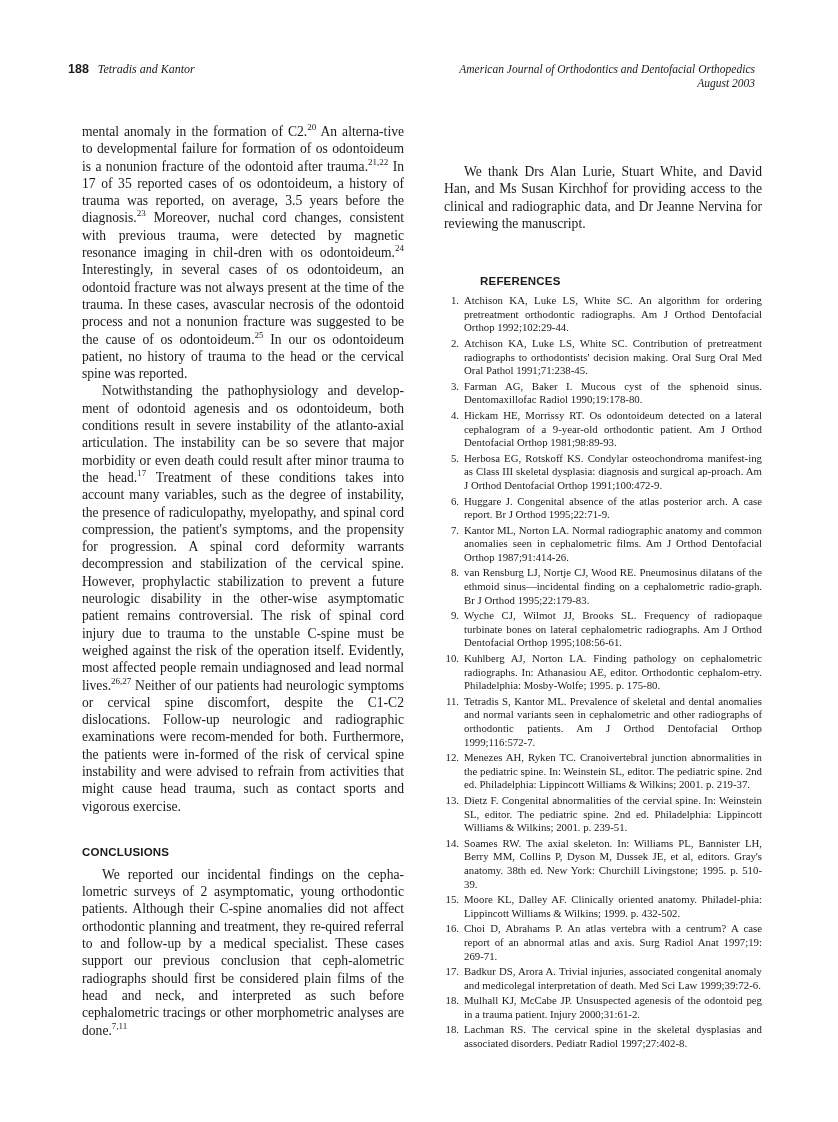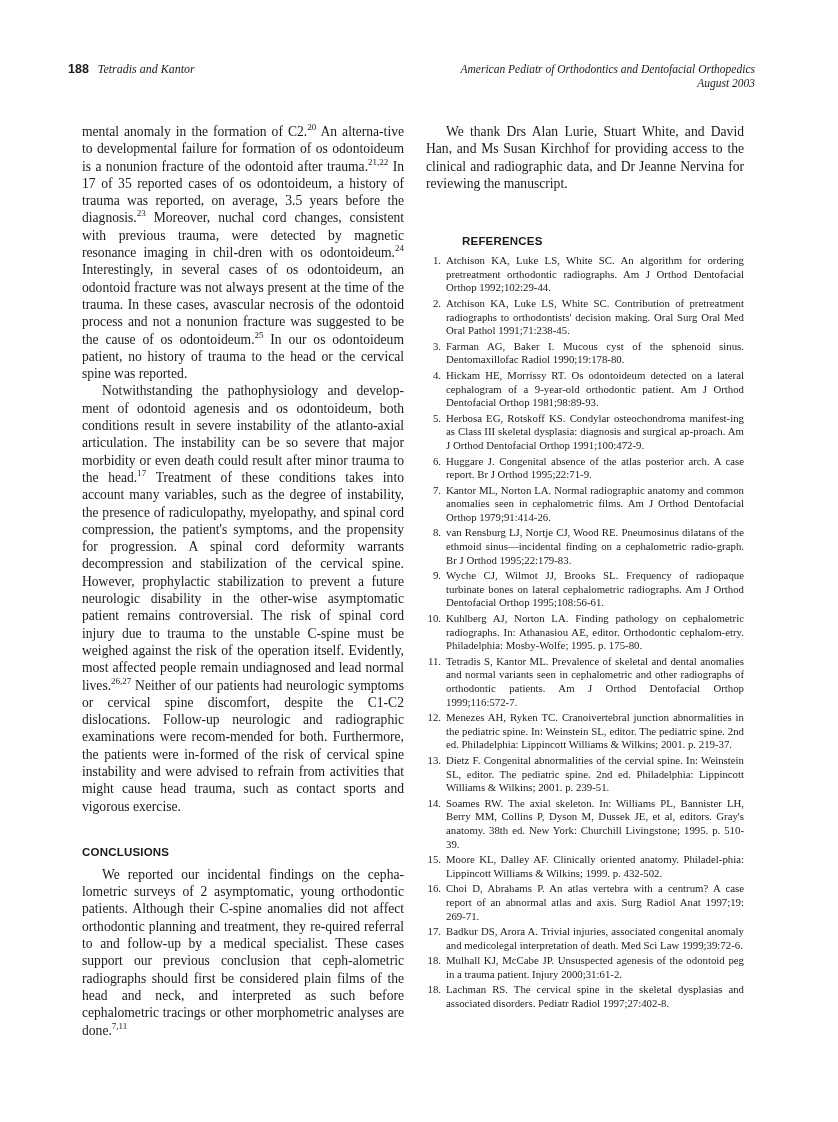--- a/index.html
+++ b/index.html
@@ -3,40 +3,40 @@
   <meta charset="utf-8">
   <style>
     html, body { margin: 0; padding: 0; background: #ffffff; }
     body { width: 838px; height: 1122px; position: relative; overflow: hidden; color: #1a1a1a; }
     .header-left { position: absolute; left: 68px; top: 62px; font-family: "Liberation Serif", serif; font-size: 12px; }
     .page-num { font-family: "Liberation Sans", sans-serif; font-weight: bold; font-size: 12.5px; margin-right: 6px; }
     .running-title { font-style: italic; }
     .header-right { position: absolute; right: 83px; top: 62px; text-align: right; font-family: "Liberation Serif", serif; font-style: italic; font-size: 11.5px; line-height: 14px; }
     .col { position: absolute; top: 123px; font-family: "Liberation Serif", serif; }
     .col-left { left: 82px; width: 322px; }
-    .col-right { left: 426px; width: 318px; }
+    .col-right { left: 444px; width: 318px; margin-top: 40px; }
     .body-p { font-size: 13.6px; line-height: 17.3px; text-align: justify; margin: 0; hyphens: manual; }
     .indent { text-indent: 20px; }
     sup { font-size: 9px; line-height: 0; vertical-align: 6px; }
     .section-head { font-family: "Liberation Sans", sans-serif; font-weight: bold; font-size: 11.5px; letter-spacing: 0.2px; margin: 0; }
     .conclusions-head { margin-top: 31px; margin-bottom: 8px; }
     .refs-head { margin-top: 43px; margin-bottom: 7px; padding-left: 36px; }
     .ref-list { list-style: none; margin: 0; padding: 0; }
     .ref-item { position: relative; padding-left: 20px; font-size: 10.8px; line-height: 13.6px; text-align: justify; margin-bottom: 2px; }
     .ref-num { position: absolute; left: 0; width: 15px; text-align: right; }
   </style>
 </head>
 <body>
 
 <div class="header-left">
   <span class="page-num">188</span>
   <span class="running-title">Tetradis and Kantor</span>
 </div>
 <div class="header-right">
-  <div>American Pediatr of Orthodontics and Dentofacial Orthopedics</div>
+  <div>American Journal of Orthodontics and Dentofacial Orthopedics</div>
   <div>August 2003</div>
 </div>
 
 <div class="col col-left">
   <p class="body-p"><span>mental anomaly in the formation of C2.</span><sup>20</sup><span> An alterna-tive to developmental failure for formation of os odontoideum is a nonunion fracture of the odontoid after trauma.</span><sup>21,22</sup><span> In 17 of 35 reported cases of os odontoideum, a history of trauma was reported, on average, 3.5 years before the diagnosis.</span><sup>23</sup><span> Moreover, nuchal cord changes, consistent with previous trauma, were detected by magnetic resonance imaging in chil-dren with os odontoideum.</span><sup>24</sup><span> Interestingly, in several cases of os odontoideum, an odontoid fracture was not always present at the time of the trauma. In these cases, avascular necrosis of the odontoid process and not a nonunion fracture was suggested to be the cause of os odontoideum.</span><sup>25</sup><span> In our os odontoideum patient, no history of trauma to the head or the cervical spine was reported.</span></p>
 
   <p class="body-p indent"><span>Notwithstanding the pathophysiology and develop-ment of odontoid agenesis and os odontoideum, both conditions result in severe instability of the atlanto-axial articulation. The instability can be so severe that major morbidity or even death could result after minor trauma to the head.</span><sup>17</sup><span> Treatment of these conditions takes into account many variables, such as the degree of instability, the presence of radiculopathy, myelopathy, and spinal cord compression, the patient's symptoms, and the propensity for progression. A spinal cord deformity warrants decompression and stabilization of the cervical spine. However, prophylactic stabilization to prevent a future neurologic disability in the other-wise asymptomatic patient remains controversial. The risk of spinal cord injury due to trauma to the unstable C-spine must be weighed against the risk of the operation itself. Evidently, most affected people remain undiagnosed and lead normal lives.</span><sup>26,27</sup><span> Neither of our patients had neurologic symptoms or cervical spine discomfort, despite the C1-C2 dislocations. Follow-up neurologic and radiographic examinations were recom-mended for both. Furthermore, the patients were in-formed of the risk of cervical spine instability and were advised to refrain from activities that might cause head trauma, such as contact sports and vigorous exercise.</span></p>
 
   <h3 class="section-head conclusions-head">CONCLUSIONS</h3>
 
@@ -48,21 +48,21 @@
 
   <h3 class="section-head refs-head">REFERENCES</h3>
 
   <ol class="ref-list">
     <li class="ref-item"><span class="ref-num">1.</span><span>Atchison KA, Luke LS, White SC. An algorithm for ordering pretreatment orthodontic radiographs. Am J Orthod Dentofacial Orthop 1992;102:29-44.</span></li>
     <li class="ref-item"><span class="ref-num">2.</span><span>Atchison KA, Luke LS, White SC. Contribution of pretreatment radiographs to orthodontists' decision making. Oral Surg Oral Med Oral Pathol 1991;71:238-45.</span></li>
     <li class="ref-item"><span class="ref-num">3.</span><span>Farman AG, Baker I. Mucous cyst of the sphenoid sinus. Dentomaxillofac Radiol 1990;19:178-80.</span></li>
     <li class="ref-item"><span class="ref-num">4.</span><span>Hickam HE, Morrissy RT. Os odontoideum detected on a lateral cephalogram of a 9-year-old orthodontic patient. Am J Orthod Dentofacial Orthop 1981;98:89-93.</span></li>
     <li class="ref-item"><span class="ref-num">5.</span><span>Herbosa EG, Rotskoff KS. Condylar osteochondroma manifest-ing as Class III skeletal dysplasia: diagnosis and surgical ap-proach. Am J Orthod Dentofacial Orthop 1991;100:472-9.</span></li>
     <li class="ref-item"><span class="ref-num">6.</span><span>Huggare J. Congenital absence of the atlas posterior arch. A case report. Br J Orthod 1995;22:71-9.</span></li>
-    <li class="ref-item"><span class="ref-num">7.</span><span>Kantor ML, Norton LA. Normal radiographic anatomy and common anomalies seen in cephalometric films. Am J Orthod Dentofacial Orthop 1979;91:414-26.</span></li>
+    <li class="ref-item"><span class="ref-num">7.</span><span>Kantor ML, Norton LA. Normal radiographic anatomy and common anomalies seen in cephalometric films. Am J Orthod Dentofacial Orthop 1987;91:414-26.</span></li>
     <li class="ref-item"><span class="ref-num">8.</span><span>van Rensburg LJ, Nortje CJ, Wood RE. Pneumosinus dilatans of the ethmoid sinus—incidental finding on a cephalometric radio-graph. Br J Orthod 1995;22:179-83.</span></li>
     <li class="ref-item"><span class="ref-num">9.</span><span>Wyche CJ, Wilmot JJ, Brooks SL. Frequency of radiopaque turbinate bones on lateral cephalometric radiographs. Am J Orthod Dentofacial Orthop 1995;108:56-61.</span></li>
     <li class="ref-item"><span class="ref-num">10.</span><span>Kuhlberg AJ, Norton LA. Finding pathology on cephalometric radiographs. In: Athanasiou AE, editor. Orthodontic cephalom-etry. Philadelphia: Mosby-Wolfe; 1995. p. 175-80.</span></li>
     <li class="ref-item"><span class="ref-num">11.</span><span>Tetradis S, Kantor ML. Prevalence of skeletal and dental anomalies and normal variants seen in cephalometric and other radiographs of orthodontic patients. Am J Orthod Dentofacial Orthop 1999;116:572-7.</span></li>
     <li class="ref-item"><span class="ref-num">12.</span><span>Menezes AH, Ryken TC. Cranoivertebral junction abnormalities in the pediatric spine. In: Weinstein SL, editor. The pediatric spine. 2nd ed. Philadelphia: Lippincott Williams &amp; Wilkins; 2001. p. 219-37.</span></li>
     <li class="ref-item"><span class="ref-num">13.</span><span>Dietz F. Congenital abnormalities of the cervial spine. In: Weinstein SL, editor. The pediatric spine. 2nd ed. Philadelphia: Lippincott Williams &amp; Wilkins; 2001. p. 239-51.</span></li>
     <li class="ref-item"><span class="ref-num">14.</span><span>Soames RW. The axial skeleton. In: Williams PL, Bannister LH, Berry MM, Collins P, Dyson M, Dussek JE, et al, editors. Gray's anatomy. 38th ed. New York: Churchill Livingstone; 1995. p. 510-39.</span></li>
     <li class="ref-item"><span class="ref-num">15.</span><span>Moore KL, Dalley AF. Clinically oriented anatomy. Philadel-phia: Lippincott Williams &amp; Wilkins; 1999. p. 432-502.</span></li>
     <li class="ref-item"><span class="ref-num">16.</span><span>Choi D, Abrahams P. An atlas vertebra with a centrum? A case report of an abnormal atlas and axis. Surg Radiol Anat 1997;19: 269-71.</span></li>
     <li class="ref-item"><span class="ref-num">17.</span><span>Badkur DS, Arora A. Trivial injuries, associated congenital anomaly and medicolegal interpretation of death. Med Sci Law 1999;39:72-6.</span></li>

